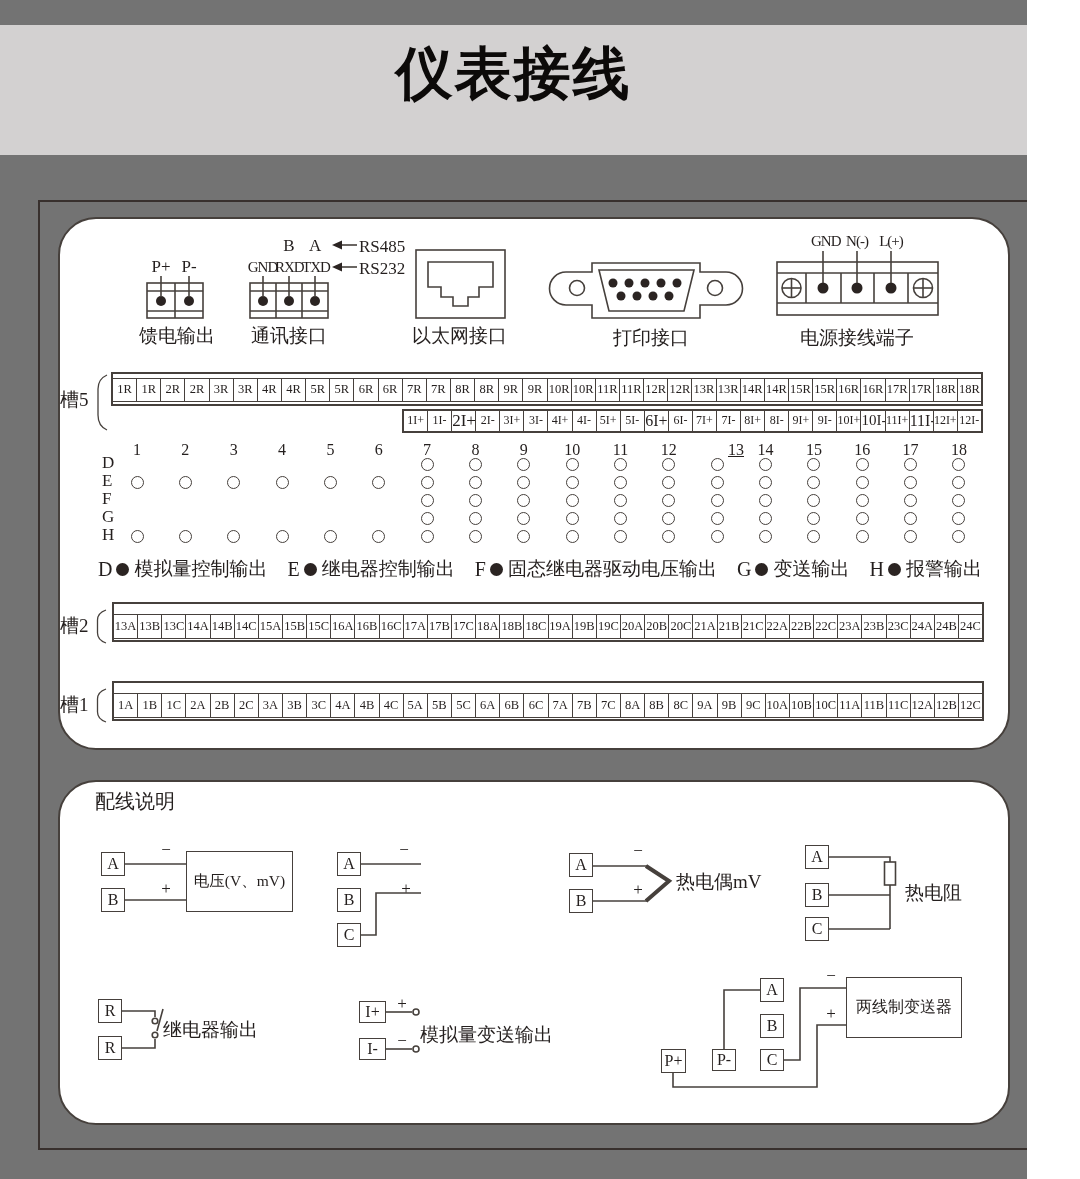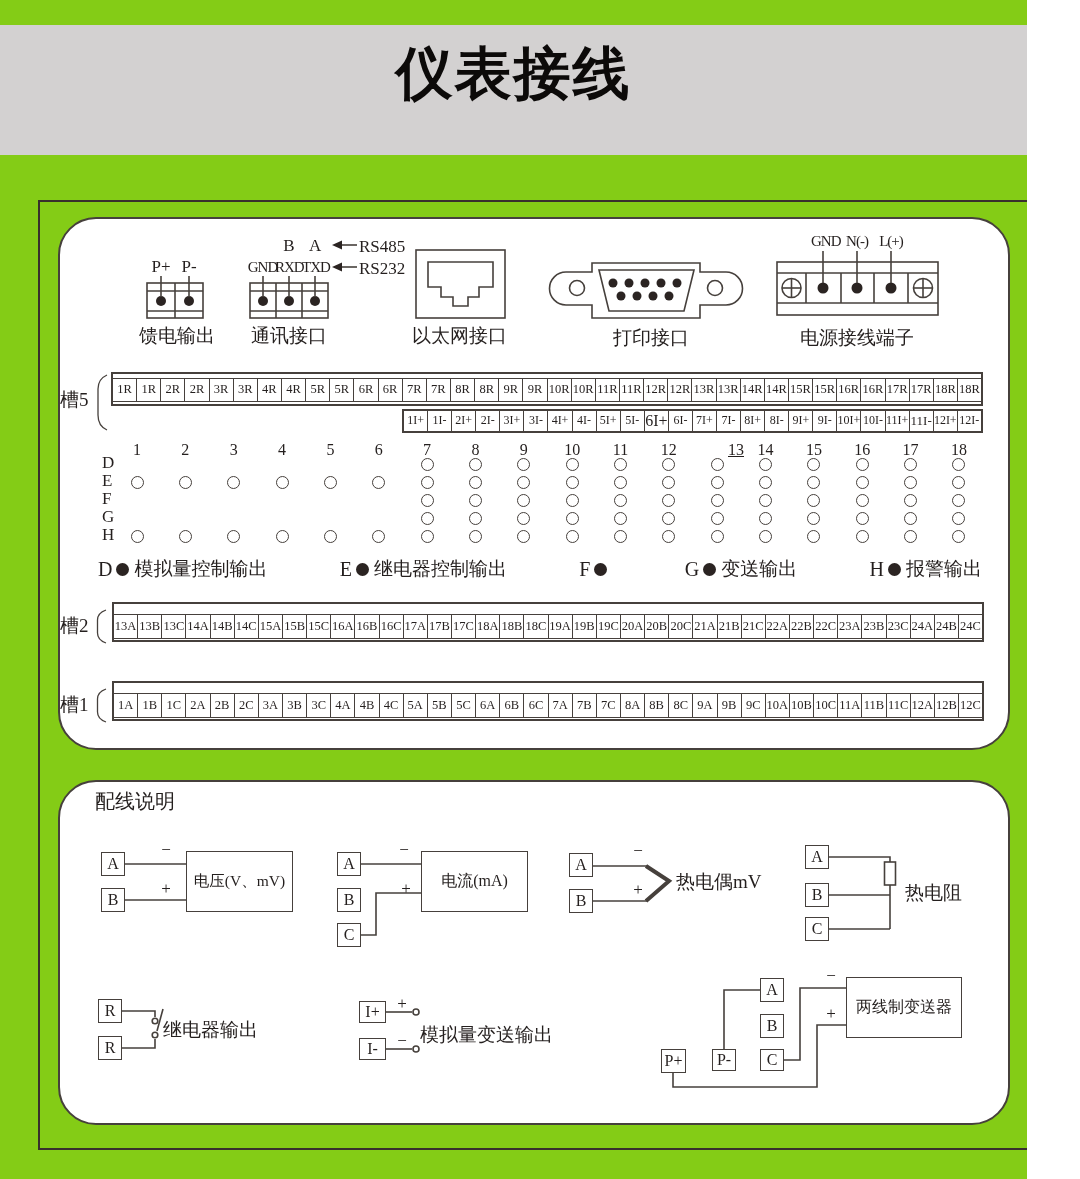--- a/index.html
+++ b/index.html
@@ -1,17 +1,17 @@
 <!DOCTYPE html>
 <html><head>
 <meta charset="utf-8">
 <style>
   *{box-sizing:border-box;margin:0;padding:0}
   body{margin:0;background:#fff}
-  .page{position:relative;width:1027px;height:1179px;background:#84cc16;overflow:hidden;
+  .page{position:relative;width:1027px;height:1179px;background:#737373;overflow:hidden;
         font-family:"Liberation Serif","DejaVu Serif",serif;color:#241f1e}
   .band-ttl{position:absolute;left:0;top:25px;width:1080px;height:130px;background:#d3d1d1}
   .title-zh{position:absolute;left:0;top:36px;width:100%;text-align:center;
             font-family:"Liberation Sans","DejaVu Sans",sans-serif;font-weight:bold;
             font-size:57px;letter-spacing:2px;color:#0c0a09}
   .title-en{position:absolute;left:0;top:100px;width:100%;text-align:center;
             font-family:"Liberation Sans","DejaVu Sans",sans-serif;font-size:23px;color:#0c0a09}
   .outer{position:absolute;left:38px;top:200px;width:995px;height:950px;border:2.5px solid #38302d}
   .panel{position:absolute;border:2px solid #46403c;border-radius:38px;background:#fff}
   .p-top{left:58px;top:217px;width:952px;height:533px}
@@ -98,40 +98,40 @@
         <span class="cell">18R</span>
         <span class="cell">18R</span>
       </div>
     <div class="band-b"></div>
   </div>
 
   <div class="tblock" style="left:402px;top:409px;width:581px;height:24px">
     <div class="cells" style="height:20px;line-height:19px;font-size:12px">
         <span class="cell" style="font-size:12px">1I+</span>
         <span class="cell" style="font-size:12px">1I-</span>
-        <span class="cell" style="font-size:12px">2I+</span>
+        <span class="cell" style="font-size:17px">2I+</span>
         <span class="cell" style="font-size:12px">2I-</span>
         <span class="cell" style="font-size:12px">3I+</span>
         <span class="cell" style="font-size:12px">3I-</span>
         <span class="cell" style="font-size:12px">4I+</span>
         <span class="cell" style="font-size:12px">4I-</span>
         <span class="cell" style="font-size:12px">5I+</span>
         <span class="cell" style="font-size:12px">5I-</span>
         <span class="cell" style="font-size:16px">6I+</span>
         <span class="cell" style="font-size:12px">6I-</span>
         <span class="cell" style="font-size:12px">7I+</span>
         <span class="cell" style="font-size:12px">7I-</span>
         <span class="cell" style="font-size:12px">8I+</span>
         <span class="cell" style="font-size:12px">8I-</span>
         <span class="cell" style="font-size:12px">9I+</span>
         <span class="cell" style="font-size:12px">9I-</span>
         <span class="cell" style="font-size:12px">10I+</span>
-        <span class="cell" style="font-size:12px">10I-</span>
+        <span class="cell" style="font-size:15px">10I-</span>
         <span class="cell" style="font-size:12px">11I+</span>
-        <span class="cell" style="font-size:13px">11I-</span>
+        <span class="cell" style="font-size:16px">11I-</span>
         <span class="cell" style="font-size:12px">12I+</span>
         <span class="cell" style="font-size:12px">12I-</span>
       </div>
   </div>
 
   <div id="matrix" style="position:absolute;left:0;top:0">
       <span class="mx-h" style="left: 123px; top: 441px;">1</span>
       <span class="mx-h" style="left: 171.35px; top: 441px;">2</span>
       <span class="mx-h" style="left: 219.7px; top: 441px;">3</span>
       <span class="mx-h" style="left: 268.05px; top: 441px;">4</span>
@@ -235,20 +235,21 @@
       <span class="leg-text">模拟量控制输出</span>
     </div>
       <div class="leg-item">
       <span class="leg-key">E</span>
       <span class="leg-dot"></span>
       <span class="leg-text">继电器控制输出</span>
     </div>
       <div class="leg-item">
       <span class="leg-key">F</span>
       <span class="leg-dot"></span>
+      <span class="leg-text">固态继电器驱动电压输出</span>
     </div>
       <div class="leg-item">
       <span class="leg-key">G</span>
       <span class="leg-dot"></span>
       <span class="leg-text">变送输出</span>
     </div>
       <div class="leg-item">
       <span class="leg-key">H</span>
       <span class="leg-dot"></span>
       <span class="leg-text">报警输出</span>
@@ -485,21 +486,20 @@
   <div class="tb" style="left:101px;top:888px">B</div>
   <span class="t pm" style="left:158px;top:840px">−</span>
   <span class="t pm" style="left:158px;top:879px">+</span>
   <div class="db" style="left:186px;top:851px;width:107px;height:61px;font-size:15.5px">电压(V、mV)</div>
 
   <div class="tb" style="left:337px;top:852px">A</div>
   <div class="tb" style="left:337px;top:888px">B</div>
   <div class="tb" style="left:337px;top:923px">C</div>
   <span class="t pm" style="left:396px;top:840px">−</span>
   <span class="t pm" style="left:398px;top:879px">+</span>
-  <div class="db" style="left:421px;top:851px;width:107px;height:61px;font-size:16px">电流(mA)</div>
 
   <div class="tb" style="left:569px;top:853px">A</div>
   <div class="tb" style="left:569px;top:889px">B</div>
   <span class="t pm" style="left:630px;top:841px">−</span>
   <span class="t pm" style="left:630px;top:880px">+</span>
   <span class="t zh" style="left:676px;top:871px">热电偶mV</span>
 
   <div class="tb" style="left:805px;top:845px">A</div>
   <div class="tb" style="left:805px;top:883px">B</div>
   <div class="tb" style="left:805px;top:917px">C</div>

